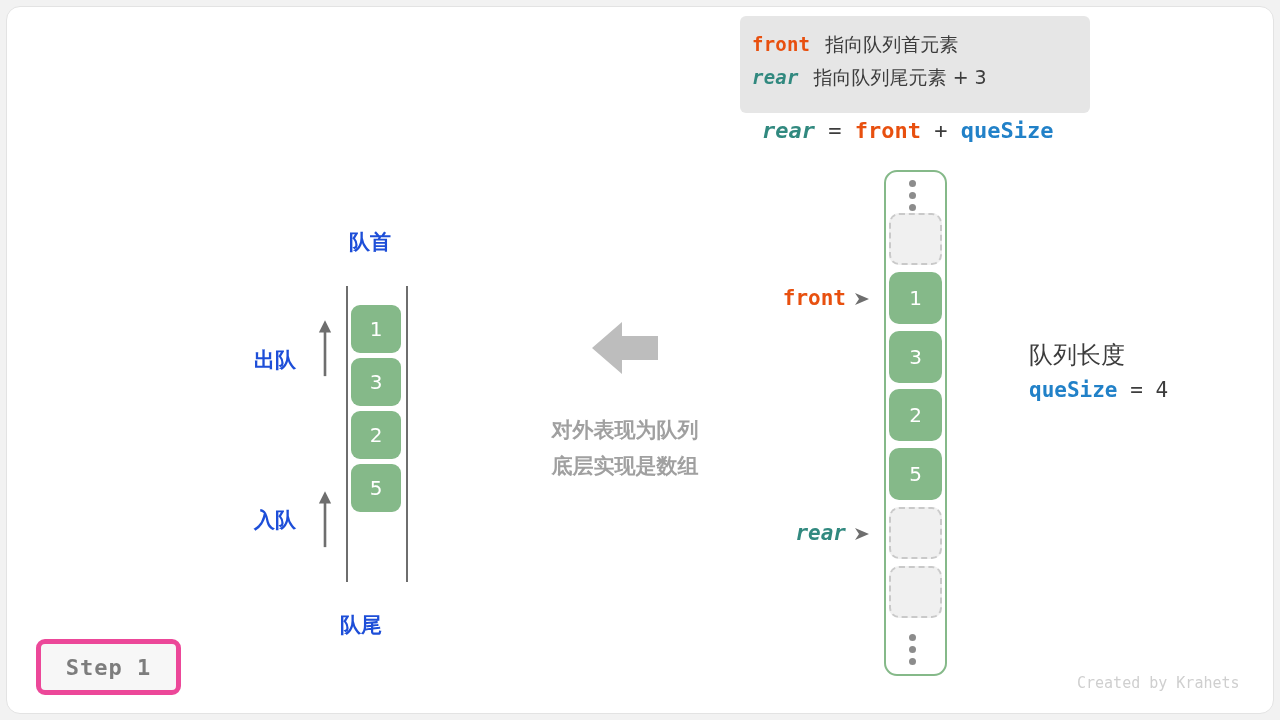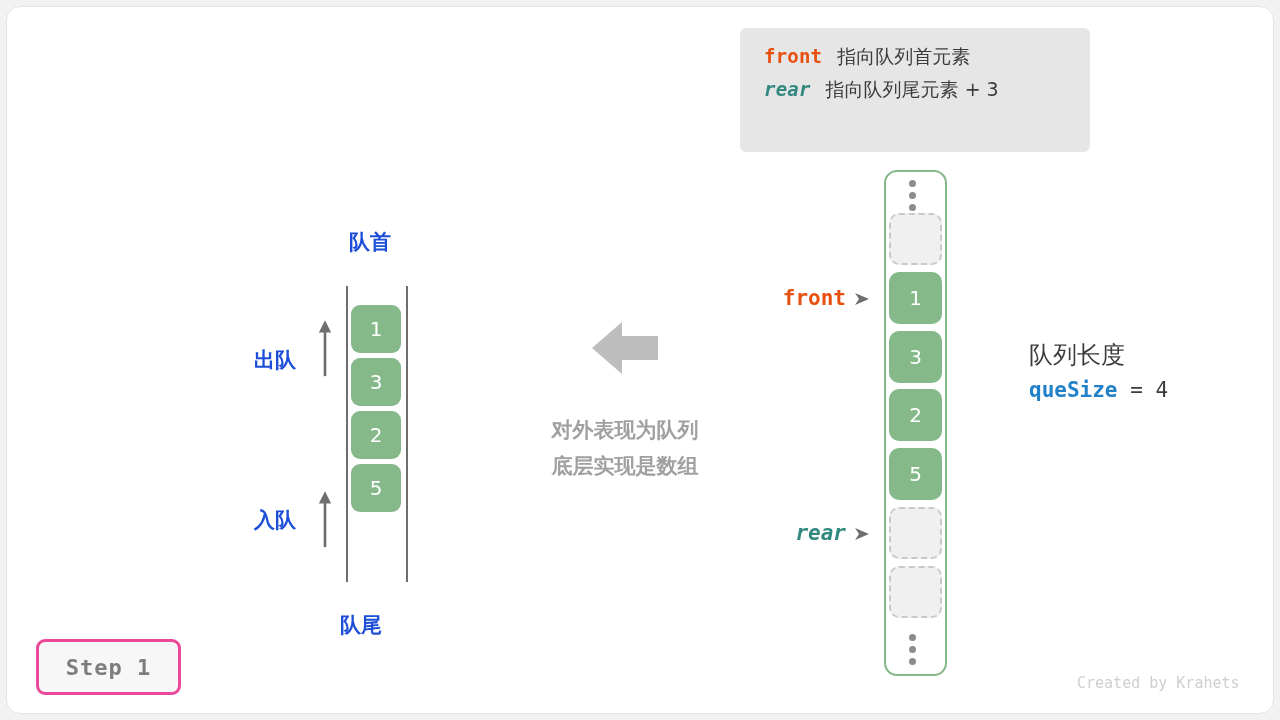--- a/index.html
+++ b/index.html
@@ -34,26 +34,25 @@
 
   
   .abs { position: absolute; }
 
   
   .info-box {
     position: absolute;
     left: 740px;
     top: 16px;
     width: 350px;
-    height: 124px;
+    height: 97px;
     background: #e6e6e6;
     border-radius: 6px;
     box-sizing: border-box;
-    padding: 12px 18px 0 24px;
-    margin-top: 12px;
+    padding: 12px 18px 0 12px;
   }
   .info-line {
     font-size: 19px;
     line-height: 33px;
     white-space: nowrap;
     color: #3c3c3c;
     font-family: "DejaVu Sans", sans-serif;
   }
   .mono-b {
     font-family: "DejaVu Sans Mono", monospace;
@@ -202,21 +201,21 @@
   .size-note .l2 .eq { font-weight: normal; }
 
   
   .step-badge {
     position: absolute;
     left: 36px;
     top: 639px;
     width: 145px;
     height: 56px;
     background: #f7f7f7;
-    border: 3px solid #ec4899;
+    border: 5px solid #ec4899;
     border-radius: 9px;
     box-sizing: border-box;
     display: flex;
     align-items: center;
     justify-content: center;
     font-family: "DejaVu Sans Mono", monospace;
     font-weight: bold;
     font-size: 22px;
     color: #7d7d7d;
     letter-spacing: 1px;
@@ -241,20 +240,27 @@
     <div class="info-line">
       <span class="mono-b c-front">front</span>
       <span style="display:inline-block;width:9px"></span><span>指向队列首元素</span>
     </div>
     <div class="info-line">
       <span class="mono-b c-rear">rear</span>
       <span style="display:inline-block;width:9px"></span><span>指向队列尾元素 + 3</span>
     </div>
   </div>
 
+  <div class="formula">
+    <span class="c-rear">rear</span>
+    <span class="c-dark" style="font-weight:normal">=</span>
+    <span class="c-front">front</span>
+    <span class="c-dark" style="font-weight:normal">+</span>
+    <span class="c-size">queSize</span>
+  </div>
 
   <div class="lbl-cn" style="left:349px; top:228px;">队首</div>
   <div class="lbl-cn" style="left:340px; top:611px;">队尾</div>
 
   <div class="rail" style="left:346px; top:286px; height:296px;"></div>
   <div class="rail" style="left:406px; top:286px; height:296px;"></div>
 
   <div class="qcell" style="left:351px; top:305px;">1</div>
   <div class="qcell" style="left:351px; top:358px;">3</div>
   <div class="qcell" style="left:351px; top:411px;">2</div>

